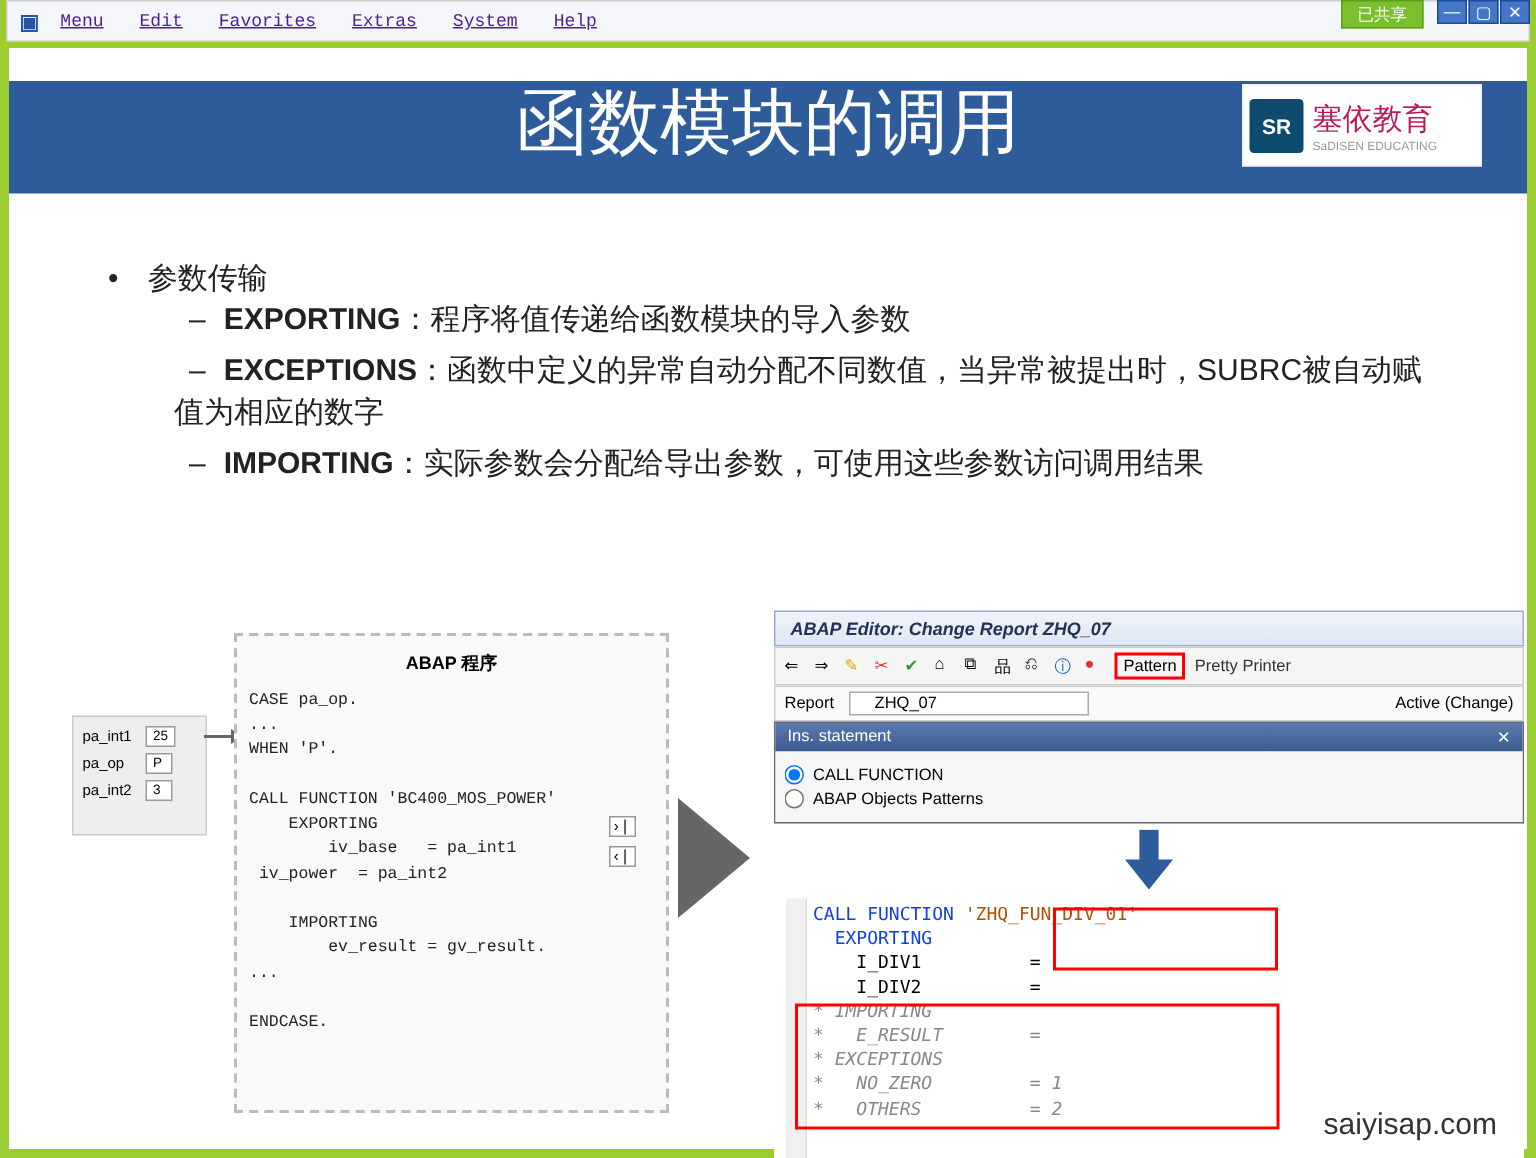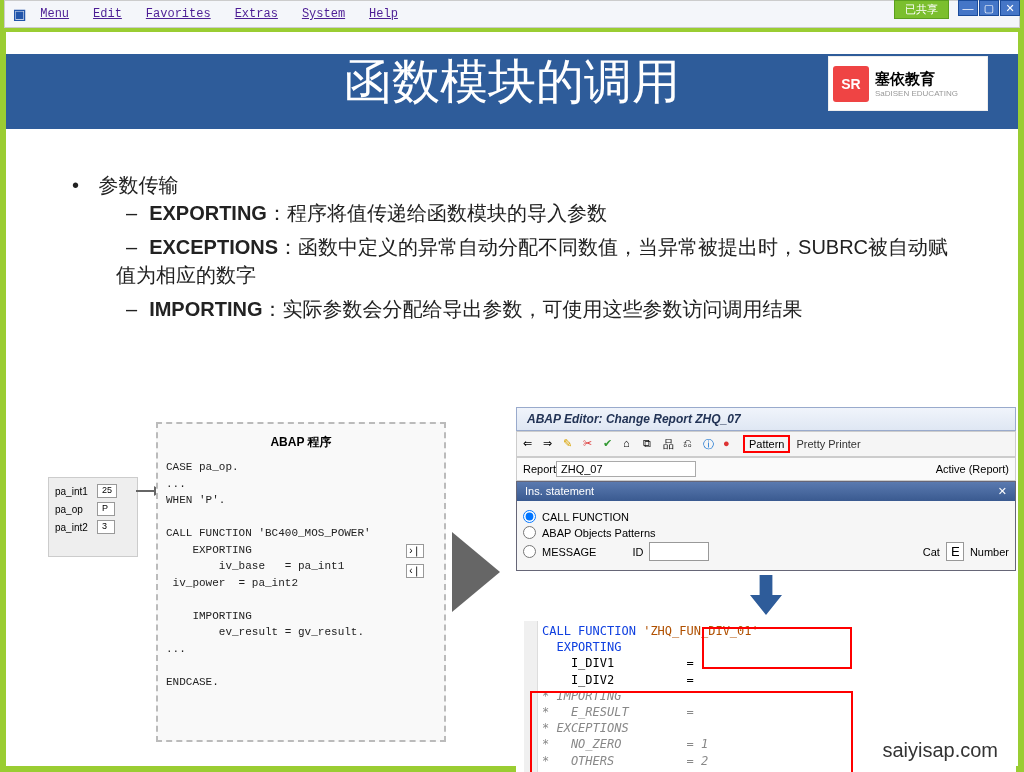--- a/index.html
+++ b/index.html
@@ -12,23 +12,23 @@
 .wincontrols { position: absolute; top: 0; right: 4px; display: flex; }
 .wincontrols .btn { width: 20px; height: 16px; background: #4576c7; border: 1px solid #1a4b9a; color: white; font-size: 11px; display: flex; align-items: center; justify-content: center; margin-left: 1px; }
 .share-tag { position: absolute; top: 0; right: 75px; background: #7bbf2e; border: 1px solid #5b9f1e; color: white; font-size: 11px; padding: 1px 10px; }
 
 .slide { position: absolute; top: 32px; left: 6px; right: 6px; bottom: 6px; background: white; }
 
 .titlebar { position: relative; height: 120px; }
 .titlebar .band { position: absolute; top: 22px; left: 0; right: 0; height: 75px; background: #2e5c9a; }
 .titlebar h1 { position: absolute; top: 18px; left: 0; right: 0; text-align: center; font-size: 48px; color: white; font-weight: normal; font-family: "SimSun", serif; }
 .logo { position: absolute; top: 24px; right: 30px; width: 160px; height: 55px; background: white; display: flex; align-items: center; padding: 4px; border: 1px solid #eee; }
-.logo .sq { width: 36px; height: 36px; background: #ef4444; color: white; font-weight: bold; font-size: 14px; display:flex; align-items:center; justify-content:center; border-radius:3px; }
+.logo .sq { width: 36px; height: 36px; background: #0c4a6e; color: white; font-weight: bold; font-size: 14px; display:flex; align-items:center; justify-content:center; border-radius:3px; }
 .logo .txt { margin-left: 6px; }
-.logo .txt .cn { font-size: 15px; color: #000000; font-weight: bold; }
+.logo .txt .cn { font-size: 20px; color: #be185d; font-weight: normal; }
 .logo .txt .en { font-size: 8px; color: #999; }
 
 .content { padding: 20px 50px 0 50px; font-size: 20px; color: #222; }
 .content ul { list-style: none; }
 .content > ul > li { margin-bottom: 8px; }
 .content > ul > li::before { content: "•"; margin-right: 14px; margin-left: 16px; }
 .content ul ul { margin-left: 60px; }
 .content ul ul li::before { content: "–"; margin-right: 12px; margin-left: 10px; }
 .content ul ul li { margin-bottom: 6px; line-height: 1.4; }
 
@@ -49,22 +49,22 @@
 .arrow-in::after { content:""; position:absolute; right:-1px; top:-4px; border-left:8px solid #666; border-top:5px solid transparent; border-bottom:5px solid transparent;}
 .tri { position: absolute; left: 416px; top: 110px; width: 0; height: 0; border-left: 48px solid #666; border-top: 40px solid transparent; border-bottom: 40px solid transparent; }
 
 
 .sap { position: absolute; left: 480px; top: -5px; width: 500px; }
 .sap-title { background: linear-gradient(#f0f4fb,#dfe7f3); border:1px solid #99aacc; padding:4px 10px; font-size:12px; font-weight:bold; font-style:italic; color:#223355; }
 .sap-tool { background:#f5f5f5; border:1px solid #ccc; height:26px; display:flex; align-items:center; padding:0 6px; gap:6px; font-size:11px; }
 .sap-tool .ico { width:14px; height:14px; display:inline-block; }
 .sap-tool .patbox { border:2px solid red; padding:1px 4px; }
 .sap-tool .lbl { color:#333; }
-.sap-rep { display:flex; align-items:center; font-size:11px; padding:3px 6px; border:1px solid #ccc; background:#fafafa; }
-.sap-rep input { font-size:11px; border:1px solid #aaa; padding:1px 4px; width:140px; }
+.sap-rep { display:flex; align-items:center; font-size:11px; padding:3px 6px; border:1px solid #ccc; background:#fafafa; gap:10px; }
+.sap-rep input { font-size:11px; border:1px solid #aaa; padding:1px 16px; width:160px; }
 .sap-rep .stat { margin-left:auto; }
 .sap-dlg { border:1px solid #667; }
 .sap-dlg .dlg-hdr { background: linear-gradient(#5a7ab0,#3a5a90); color:white; font-size:11px; padding:3px 8px; display:flex; justify-content:space-between; }
 .sap-dlg .dlg-body { background:#f6f6f6; padding:6px; font-size:11px; }
 .sap-dlg .opt { display:flex; align-items:center; gap:6px; margin:3px 0; }
 .sap-dlg .opt input[type=text] { border:1px solid #999; padding:1px 4px; }
 .sap-dlg .callfn { background:#ffffb0; width:170px; border:2px solid red !important; }
 .sap-dlg .idf { width:60px; }
 .bigarrow { width:32px; height:40px; background:#2e5c9a; margin:4px auto; clip-path: polygon(30% 0,70% 0,70% 50%,100% 50%,50% 100%,0 50%,30% 50%); }
 
@@ -176,45 +176,36 @@
         <span class="ico">品</span>
         <span class="ico">⎌</span>
         <span class="ico" style="color:#06c">ⓘ</span>
         <span class="ico" style="color:#d33">●</span>
         <span class="patbox">Pattern</span>
         <span class="lbl">Pretty Printer</span>
       </div>
       <div class="sap-rep">
         <span>Report</span>
         <input type="text" value="ZHQ_07" style="">
-        <span class="stat">Active (Report)</span>
+        <span class="stat">Active (Change)</span>
       </div>
       <div class="sap-dlg">
         <div class="dlg-hdr">
             <span>Ins. statement</span>
             <span>✕</span>
           </div>
         <div class="dlg-body">
           <div class="opt">
               <input type="radio" checked="" style="">
               <span>CALL FUNCTION</span>
           </div>
           <div class="opt">
               <input type="radio" style="">
               <span>ABAP Objects Patterns</span>
             </div>
-          <div class="opt">
-              <input type="radio" style="">
-              <span>MESSAGE</span>
-            <span style="margin-left:30px">ID</span>
-              <input type="text" class="idf" style="">
-            <span style="margin-left:auto">Cat</span>
-              <input type="text" style="width: 18px;" value="E">
-            <span>Number</span>
-          </div>
         </div>
       </div>
       <div class="bigarrow"></div>
 
       <div class="sapcode">
         <div class="ruler"></div>
         <div class="redbox1"></div>
         <div class="redbox2"></div>
 <pre style="margin-left:18px"><span class="kw">CALL FUNCTION </span><span class="lit">'ZHQ_FUN_DIV_01'</span>
 <span class="kw">  EXPORTING</span>

